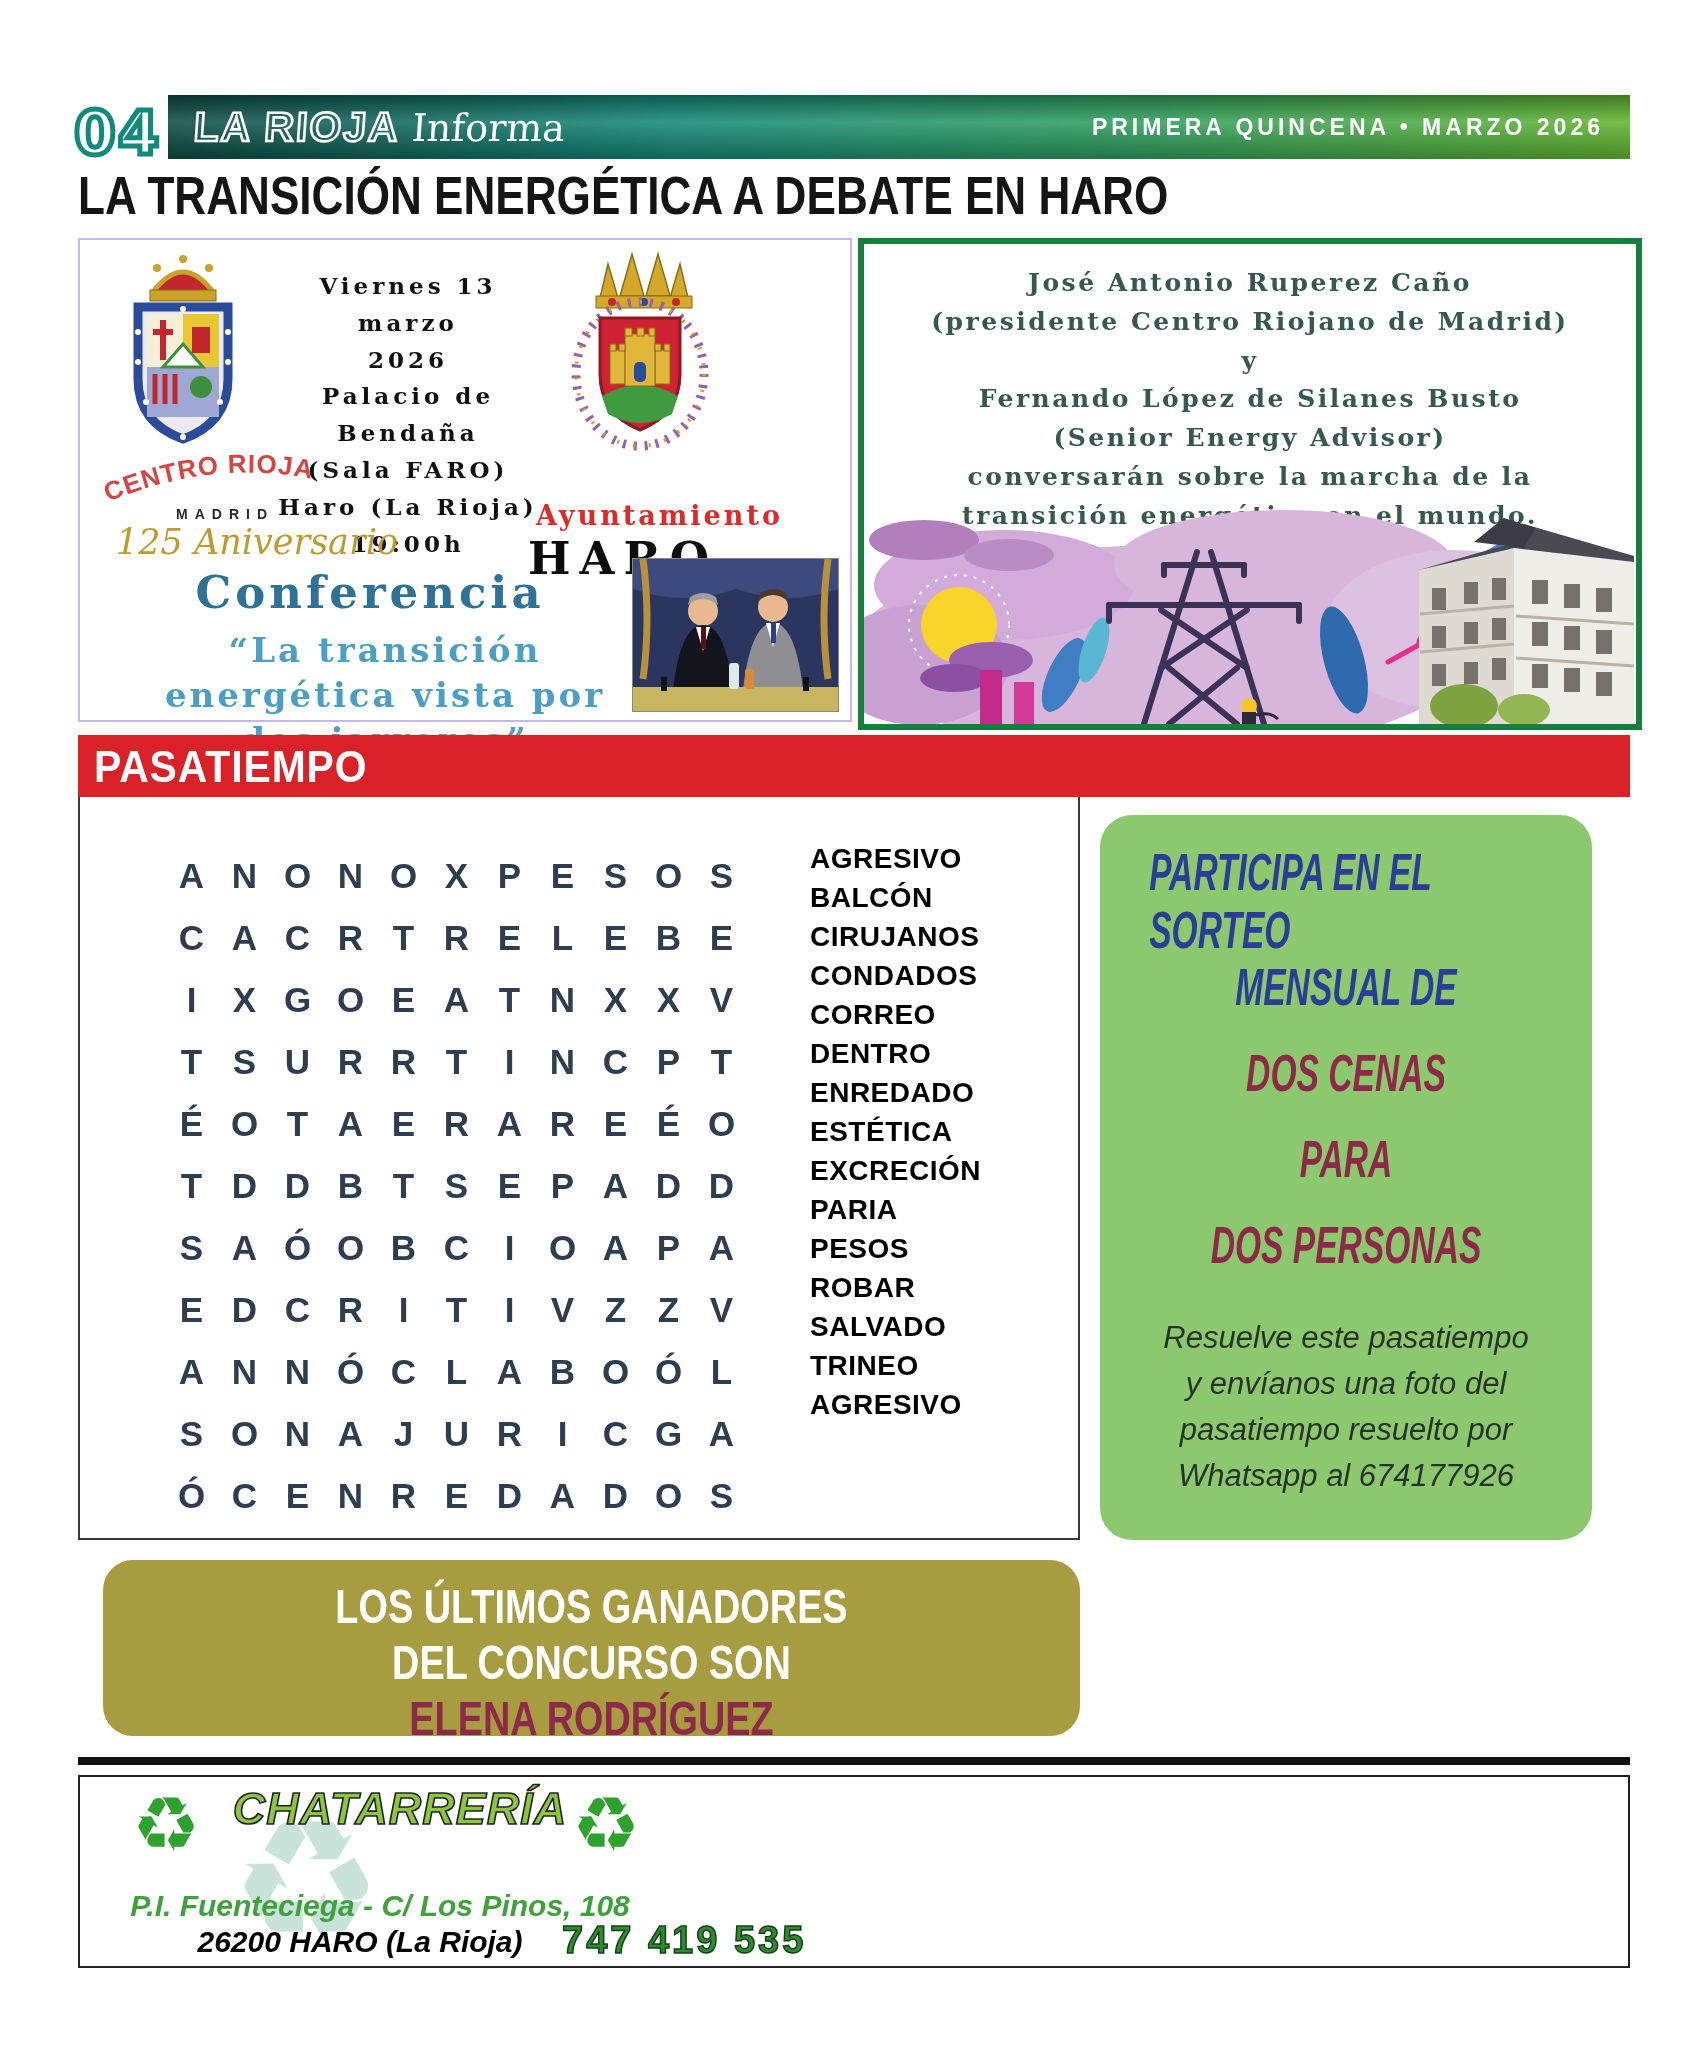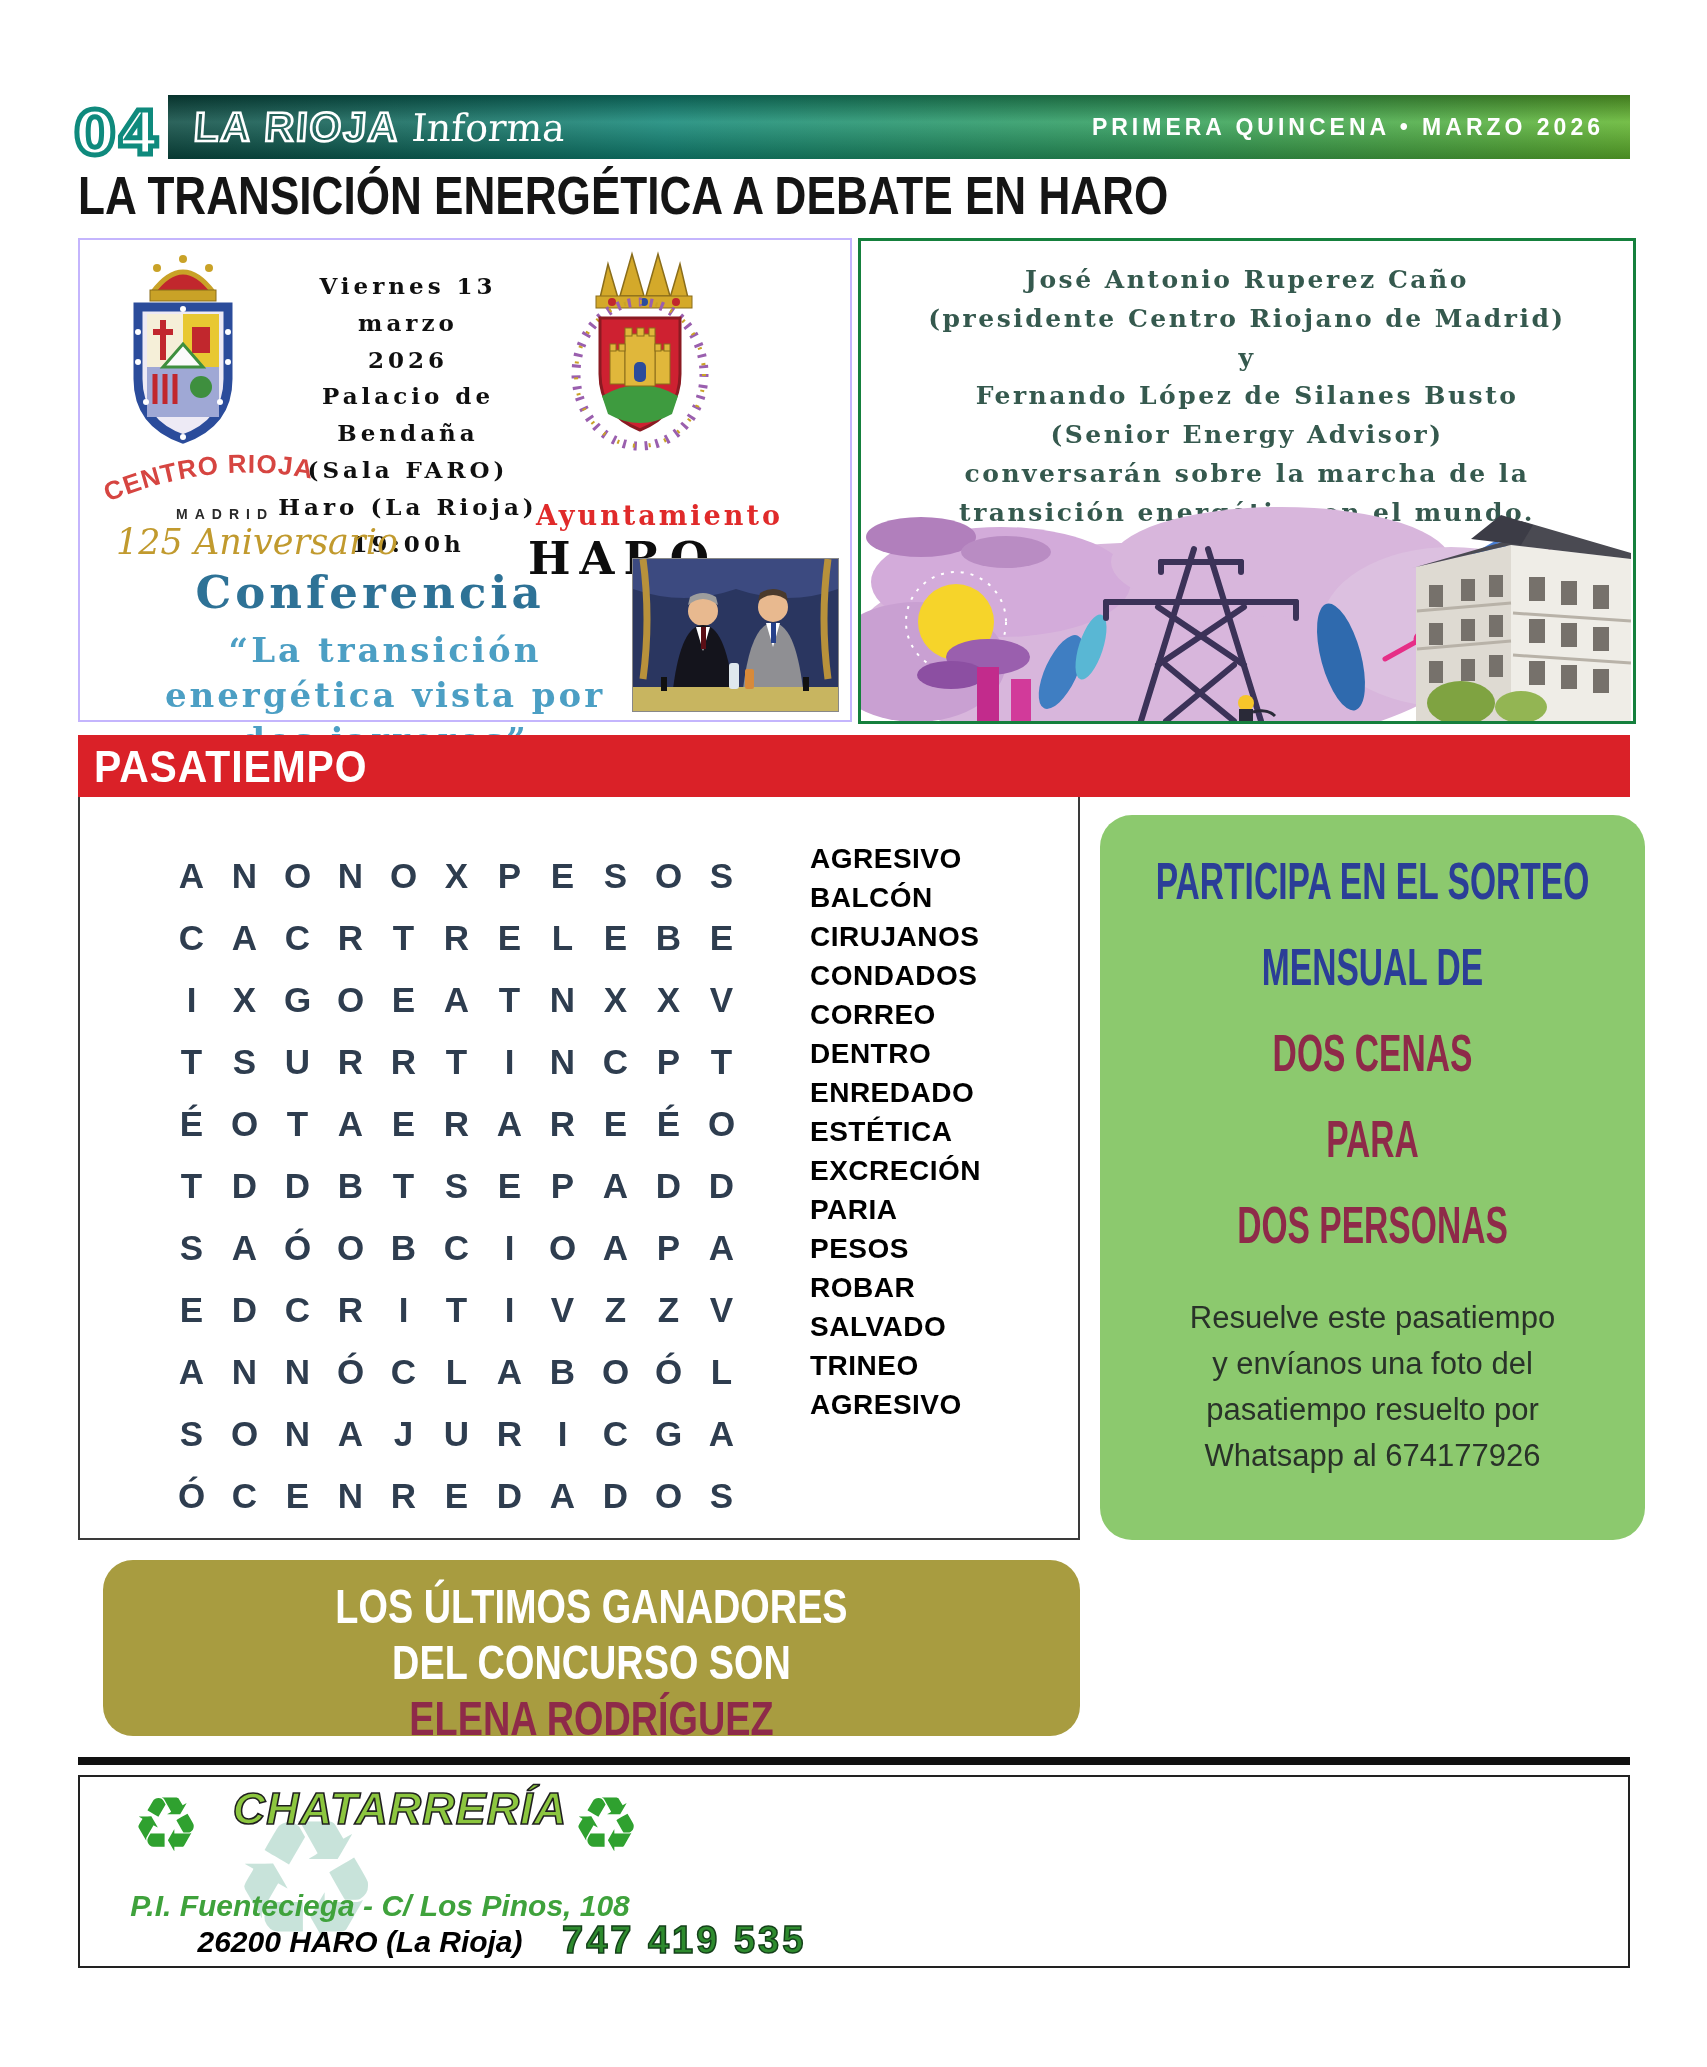--- a/index.html
+++ b/index.html
@@ -22,21 +22,21 @@
   .brand-wrap{display:flex;align-items:baseline;transform:skewX(-4deg);}
   .brand-main{font-size:41px;font-weight:bold;color:#fff;letter-spacing:2px;}
   .brand-suffix{font-family:"DejaVu Serif",serif;color:#fff;font-size:38px;margin-left:12px;}
   .issue{color:#fff;font-weight:bold;font-size:23px;letter-spacing:4px;white-space:nowrap;}
 
   .headline{left:78px;top:164px;font-size:49px;font-weight:bold;color:#151515;white-space:nowrap;
             transform:scale(.9,1.1);transform-origin:left top;font-family:"Liberation Sans",sans-serif;}
 
   
   .flyer-box{left:78px;top:238px;width:770px;height:480px;border:2px solid #c4b5fd;background:#fff;}
-  .speakers-box{left:858px;top:238px;width:772px;height:480px;border:3px solid #15803d;background:#fff;overflow:hidden;}
+  .speakers-box{left:858px;top:238px;width:772px;height:480px;border:6px solid #15803d;background:#fff;overflow:hidden;}
 
   .flyer-date{left:188px;top:28px;width:280px;text-align:center;color:#101010;
               font-family:"DejaVu Serif",serif;font-weight:bold;font-size:23px;
               letter-spacing:4px;line-height:1.6;}
   .org-arc{left:18px;top:200px;width:230px;height:75px;}
   .org-city{left:96px;top:266px;font-size:14px;font-weight:bold;letter-spacing:7px;color:#2a2a2a;}
   .anniversary{left:36px;top:282px;font-family:"DejaVu Serif",serif;font-style:italic;
                color:#C19A2E;font-size:35px;}
   .ayto-label{left:408px;top:260px;color:#E02A2A;font-family:"DejaVu Serif",serif;
               font-weight:bold;font-size:27px;letter-spacing:3px;margin-left:48px;}
@@ -62,22 +62,22 @@
   .puzzle-box{left:78px;top:797px;width:1002px;height:743px;border:2px solid #3a3a3a;border-top:none;
               box-sizing:border-box;background:#fff;}
   .ws-grid{left:85px;top:48px;display:grid;grid-template-columns:repeat(11,53px);
            grid-auto-rows:62px;}
   .ws-grid span{display:flex;align-items:center;justify-content:center;
                 font-weight:bold;font-size:35px;color:#2E3D4F;}
   .ws-words{left:730px;top:42px;width:270px;}
   .ws-words div{font-weight:bold;font-size:28px;color:#000;line-height:39px;letter-spacing:.5px;}
 
   
-  .sorteo-box{left:1100px;top:815px;width:545px;height:725px;background:#8CC96E;
-              border-radius:32px;box-sizing:border-box;padding-top:24px;}
+  .sorteo-box{left:1100px;top:815px;width:492px;height:725px;background:#8CC96E;
+              border-radius:32px;box-sizing:border-box;padding-top:44px;font-style:italic;}
   .sorteo-line{height:86px;display:flex;align-items:center;justify-content:center;
                font-weight:bold;font-size:42px;letter-spacing:0;transform:scale(.8,1.22);}
   .sorteo-blue .sorteo-line{color:#2B3E97;}
   .sorteo-maroon .sorteo-line{color:#8E2A49;}
   .sorteo-body{margin-top:26px;text-align:center;}
   .sorteo-body div{color:#293229;font-size:31px;line-height:46px;}
 
   
   .winners-box{left:103px;top:1560px;width:977px;height:176px;background:#A89C40;
                border-radius:30px;box-sizing:border-box;padding-top:18px;text-align:center;}

